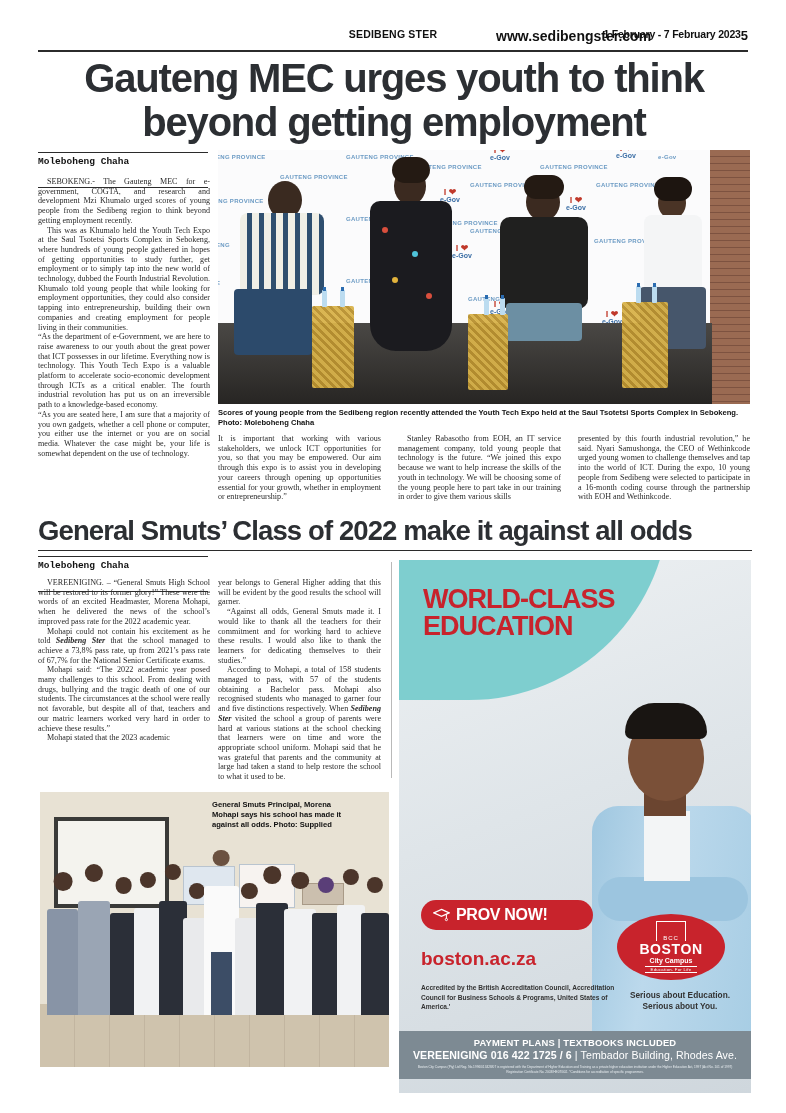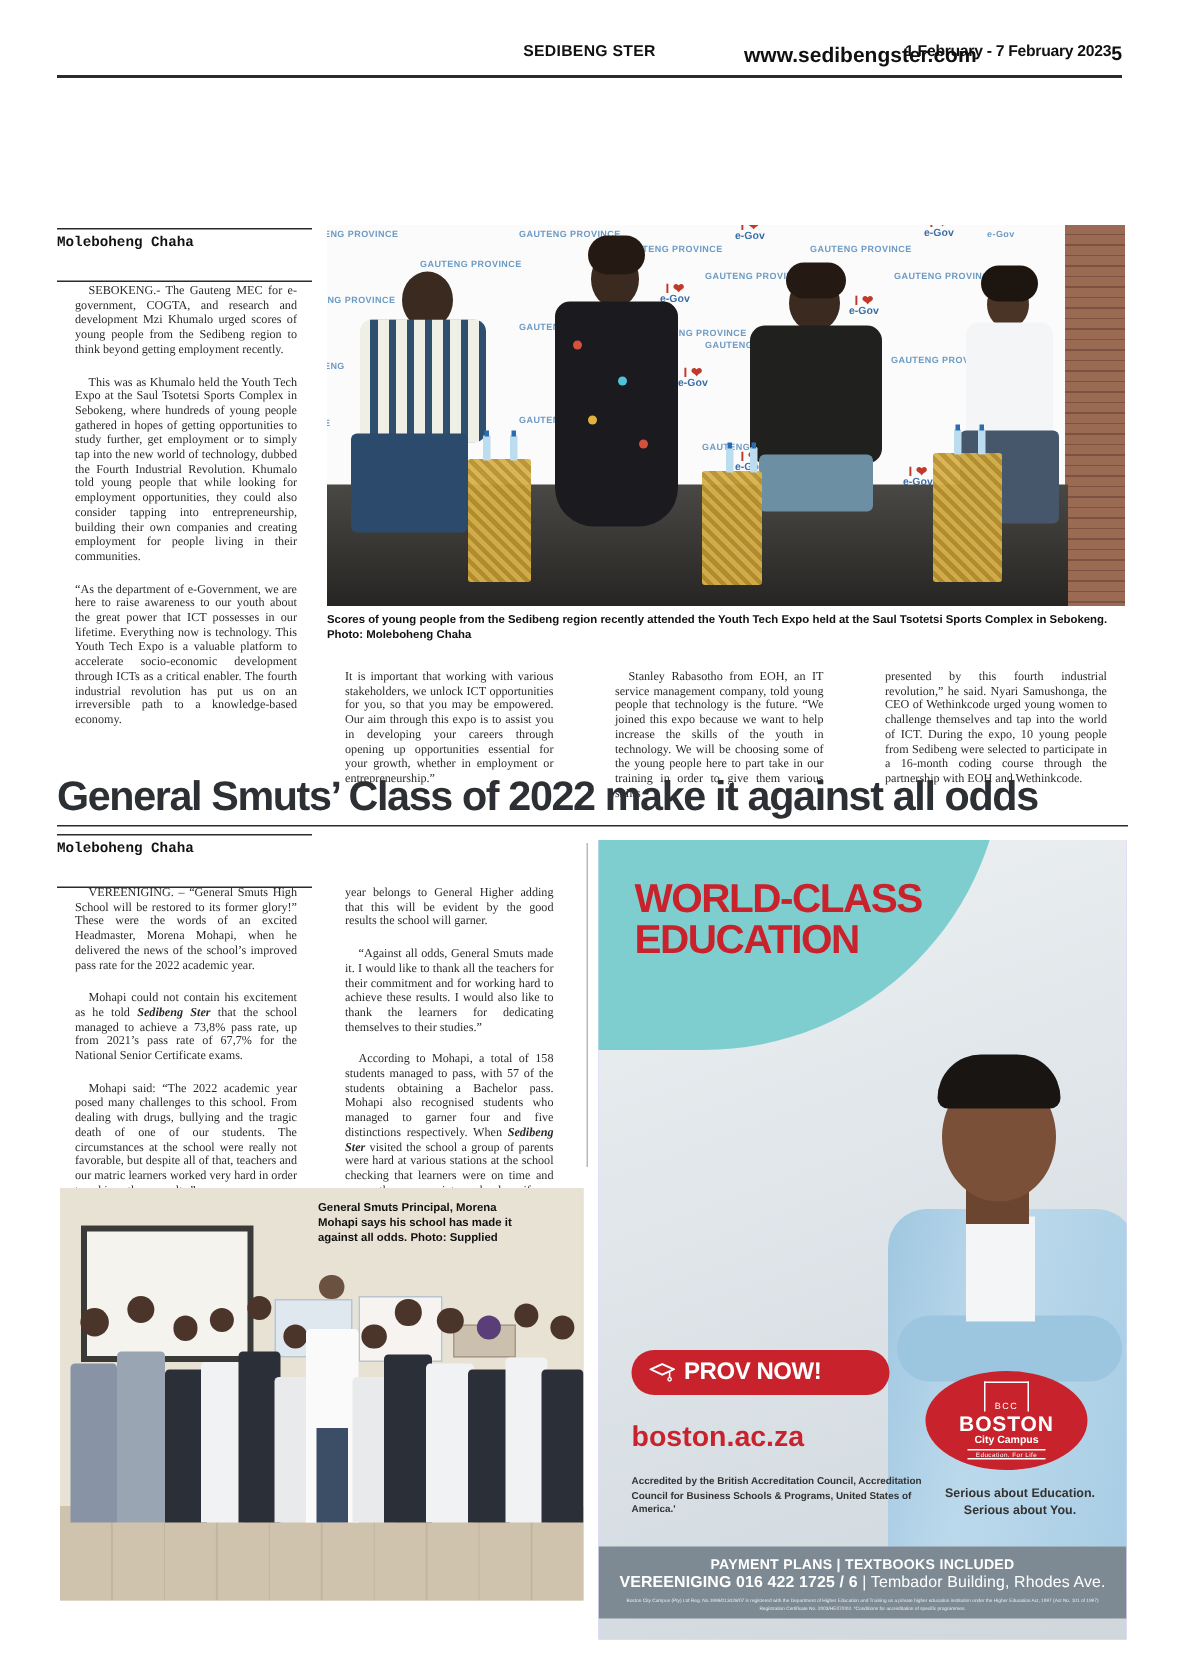--- a/index.html
+++ b/index.html
@@ -57,21 +57,21 @@
   }
 
   
   .col {
     position:absolute;
     font-family:"Liberation Serif", serif;
     font-size:8.1px; line-height:9.7px;
     color:#2a2a2a; text-align:justify;
     -webkit-hyphens:auto; hyphens:auto;
   }
-  .col p { margin:12px; text-indent:9px; }
+  .col p { margin:0; text-indent:9px; }
   .col p.noind { text-indent:0; }
   .col i, .col em { font-style:italic; font-weight:700; }
 
   
   .caption {
     position:absolute;
     font-family:"Liberation Sans", sans-serif;
     font-weight:700; font-size:7.6px; line-height:10px; color:#111;
   }
 
@@ -180,27 +180,29 @@
 <div class="page">
 
   <div class="masthead">
     <span class="date">1 February - 7 February 2023</span>
     <span class="paper">SEDIBENG STER</span>
     <span class="site">www.sedibengster.com</span>
     <span class="pageno">5</span>
   </div>
   <div class="masthead-rule"></div>
 
+  <h1 class="headline1">Gauteng MEC urges youth to think beyond getting employment</h1>
 
   <div class="byline" style="left:38px; top:156px; width:170px;">Moleboheng Chaha</div>
 
   <div class="col" style="left:38px; top:177px; width:172px;">
     <p>SEBOKENG.- The Gauteng MEC for e-government, COGTA, and research and development Mzi Khumalo urged scores of young people from the Sedibeng region to think beyond getting employment recently.</p>
     <p>This was as Khumalo held the Youth Tech Expo at the Saul Tsotetsi Sports Complex in Sebokeng, where hundreds of young people gathered in hopes of getting opportunities to study further, get employment or to simply tap into the new world of technology, dubbed the Fourth Industrial Revolution. Khumalo told young people that while looking for employment opportunities, they could also consider tapping into entrepreneurship, building their own companies and creating employment for people living in their communities.</p>
     <p class="noind">“As the department of e-Government, we are here to raise awareness to our youth about the great power that ICT possesses in our lifetime. Everything now is technology. This Youth Tech Expo is a valuable platform to accelerate socio-economic development through ICTs as a critical enabler. The fourth industrial revolution has put us on an irreversible path to a knowledge-based economy.</p>
+    <p class="noind">“As you are seated here, I am sure that a majority of you own gadgets, whether a cell phone or computer, you either use the internet or you are on social media. Whatever the case might be, your life is somewhat dependent on the use of technology.</p>
   </div>
 
   <div class="photo1">
     <div class="backdrop">
       <div class="bd-wall"></div>
       <div class="logo-g" style="left:-6px;  top:4px;">TENG PROVINCE</div>
       <div class="logo-g" style="left:128px; top:4px;">GAUTENG PROVINCE</div>
       <div class="logo-g" style="left:62px;  top:24px;">GAUTENG PROVINCE</div>
       <div class="logo-g" style="left:-8px;  top:48px;">TENG PROVINCE</div>
       <div class="logo-g" style="left:128px; top:66px;">GAUTENG PROVINCE</div>

